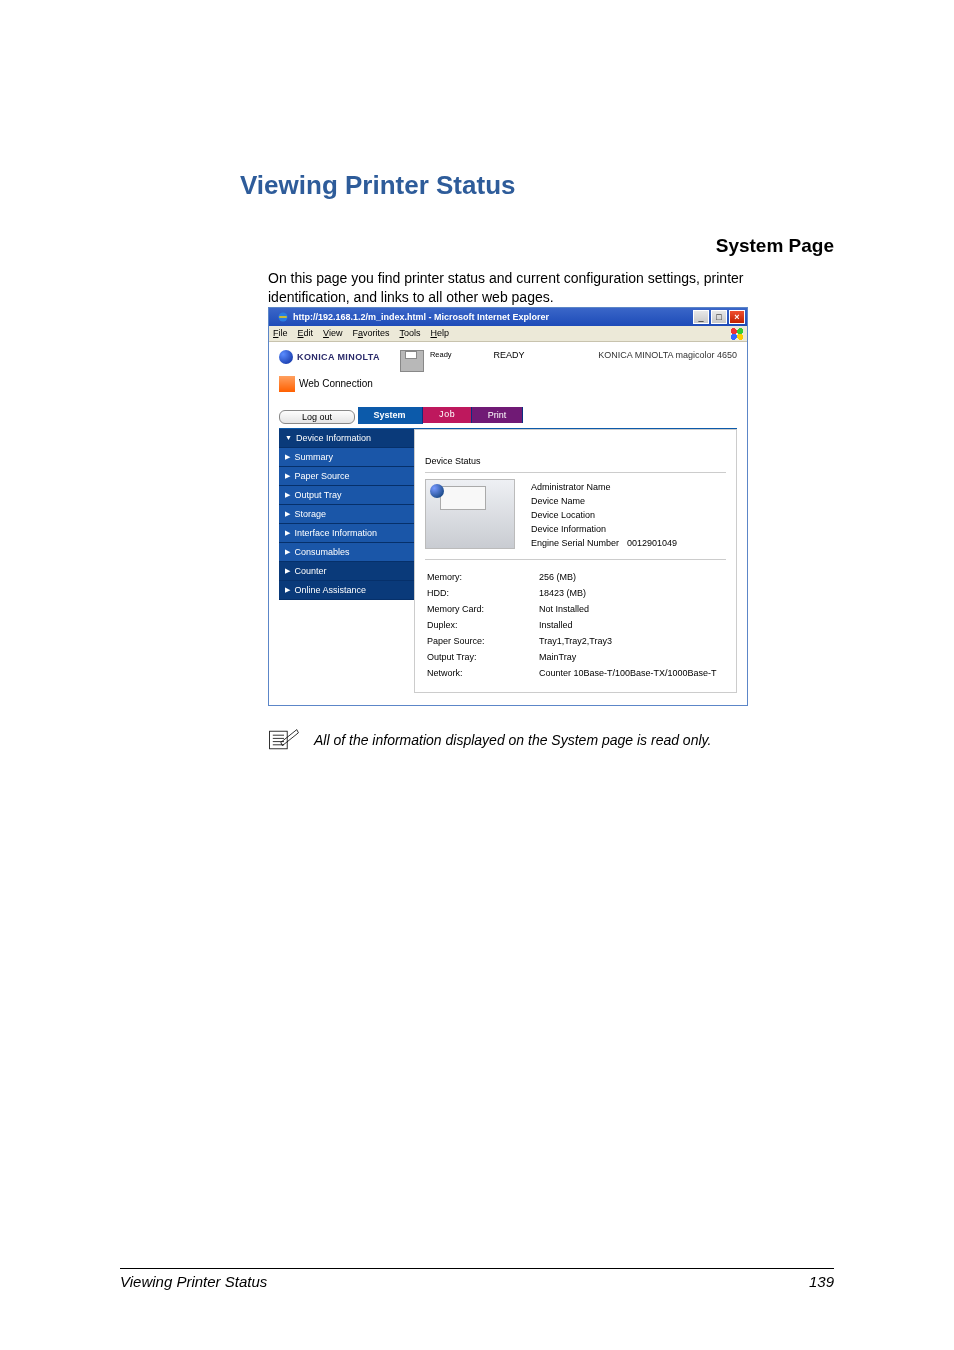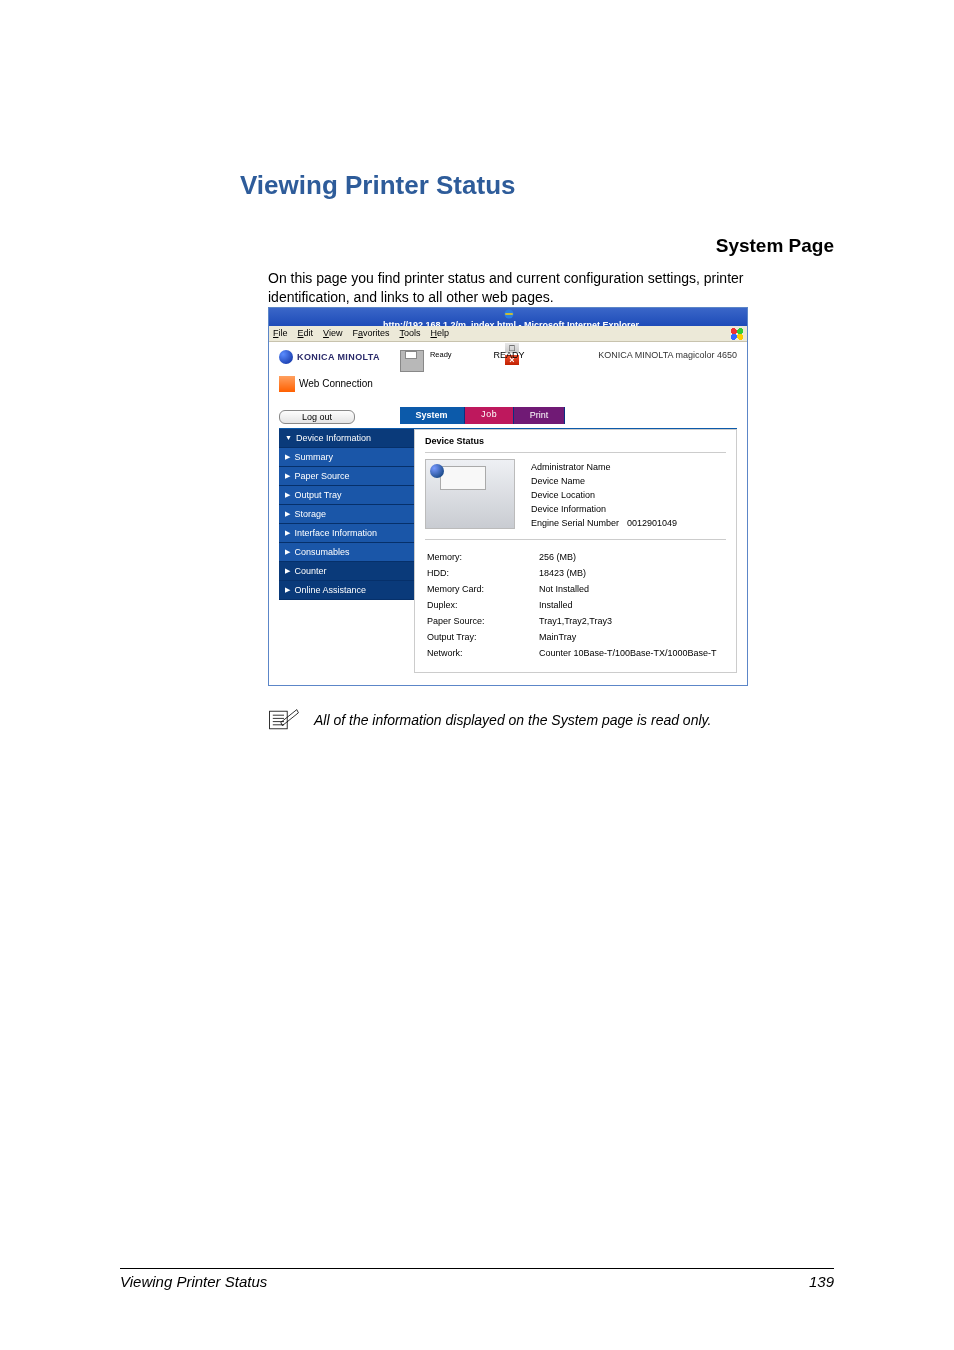--- a/index.html
+++ b/index.html
@@ -43,21 +43,20 @@
     font-family: Tahoma, Arial, sans-serif;
     font-size: 9px;
   }
   .titlebar {
     background: linear-gradient(#3a66c8,#1e4bb8);
     color: #fff;
     height: 18px;
     display: flex;
     align-items: center;
     padding: 0 2px 0 8px;
-    flex-direction: column;
   }
   .titlebar .ie {
     width: 12px; height: 12px;
     margin-right: 4px;
     display: inline-flex; align-items:center; justify-content:center;
   }
   .titlebar-text { flex: 1; font-size: 9px; font-weight: bold; }
   .wbtn {
     width: 16px; height: 14px;
     background: linear-gradient(#e8e8e8,#c8c8c8);
@@ -130,22 +129,22 @@
     margin-top: 18px;
     display: inline-block;
     border: 1px solid #888;
     border-radius: 6px;
     background: linear-gradient(#fdfdfd,#e4e4e4);
     padding: 1px 22px;
     font-size: 9px;
   }
   .tabs {
     display: inline-flex;
-    margin-left: 42px;
     vertical-align: bottom;
+    align-items: center;
   }
   .tab {
     padding: 3px 16px;
     font-size: 9px;
     color: #fff;
     border-right: 1px solid #0a3080;
   }
   .tab.sys { background:#0c5aaa; font-weight:bold; border-bottom:1px solid #0c5aaa;}
   .tab.job { background:#be185d;font-family:Liberation Mono, monospace; }
   .tab.pr  { background:#701a75; }
@@ -168,21 +167,21 @@
   .sb-dark { background: #0a3a7a; }
   .sb-light { background: #1a56a8; }
   .tri-down::before { content:"▼ "; font-size:7px; }
   .tri-right::before { content:"▶ "; font-size:7px; }
   .pane {
     flex: 1;
     background: #fff;
     border: 1px solid #ccc;
     padding: 6px 10px 10px 10px;
   }
-  .pane-title { font-size: 9px; font-weight: bold; margin-bottom: 6px; }
+  .pane-title { font-size: 9px; font-weight: normal; margin-bottom: 6px; margin-top: 20px; }
   .hr { height:1px; background:#ccc; margin: 0 0 6px 0; }
   .hr2 { height:1px; background:#ccc; margin: 8px 0; }
   .dev-row { display:flex; gap: 14px; }
   .mini-printer {
     width: 90px; height: 70px;
     background:
       linear-gradient(#eef0f4,#c9ccd2);
     border: 1px solid #bbb;
     position: relative;
   }

